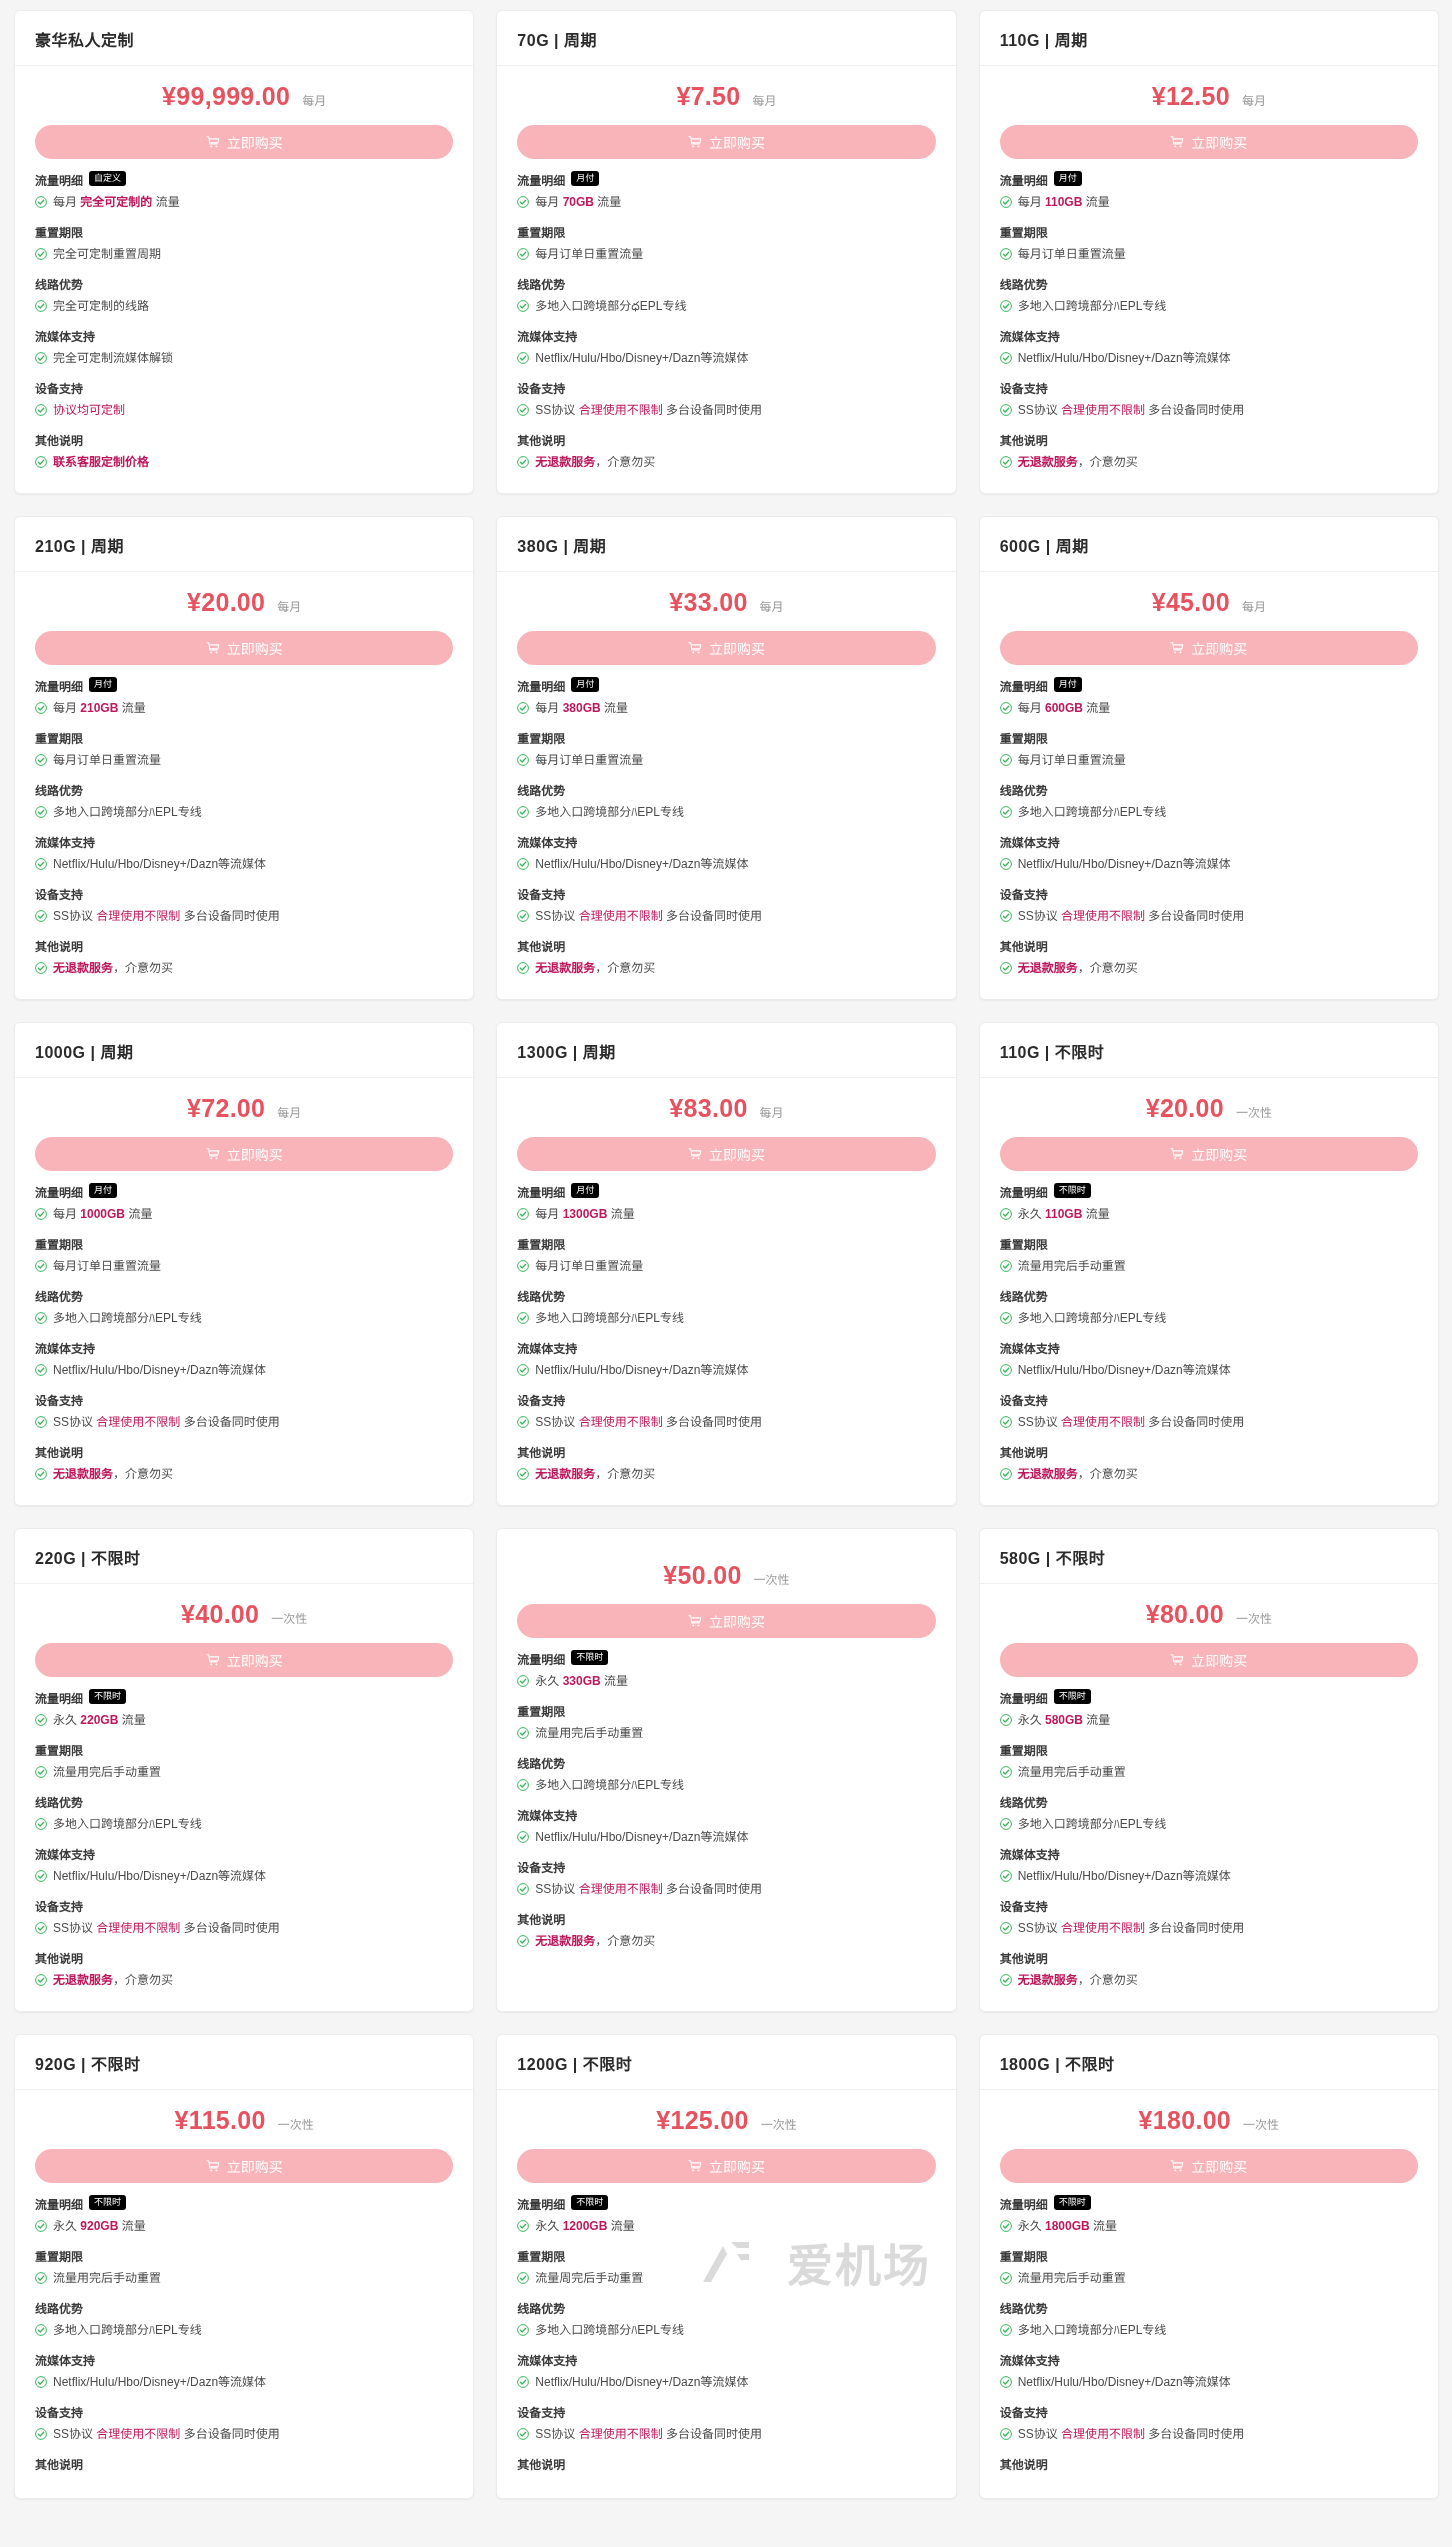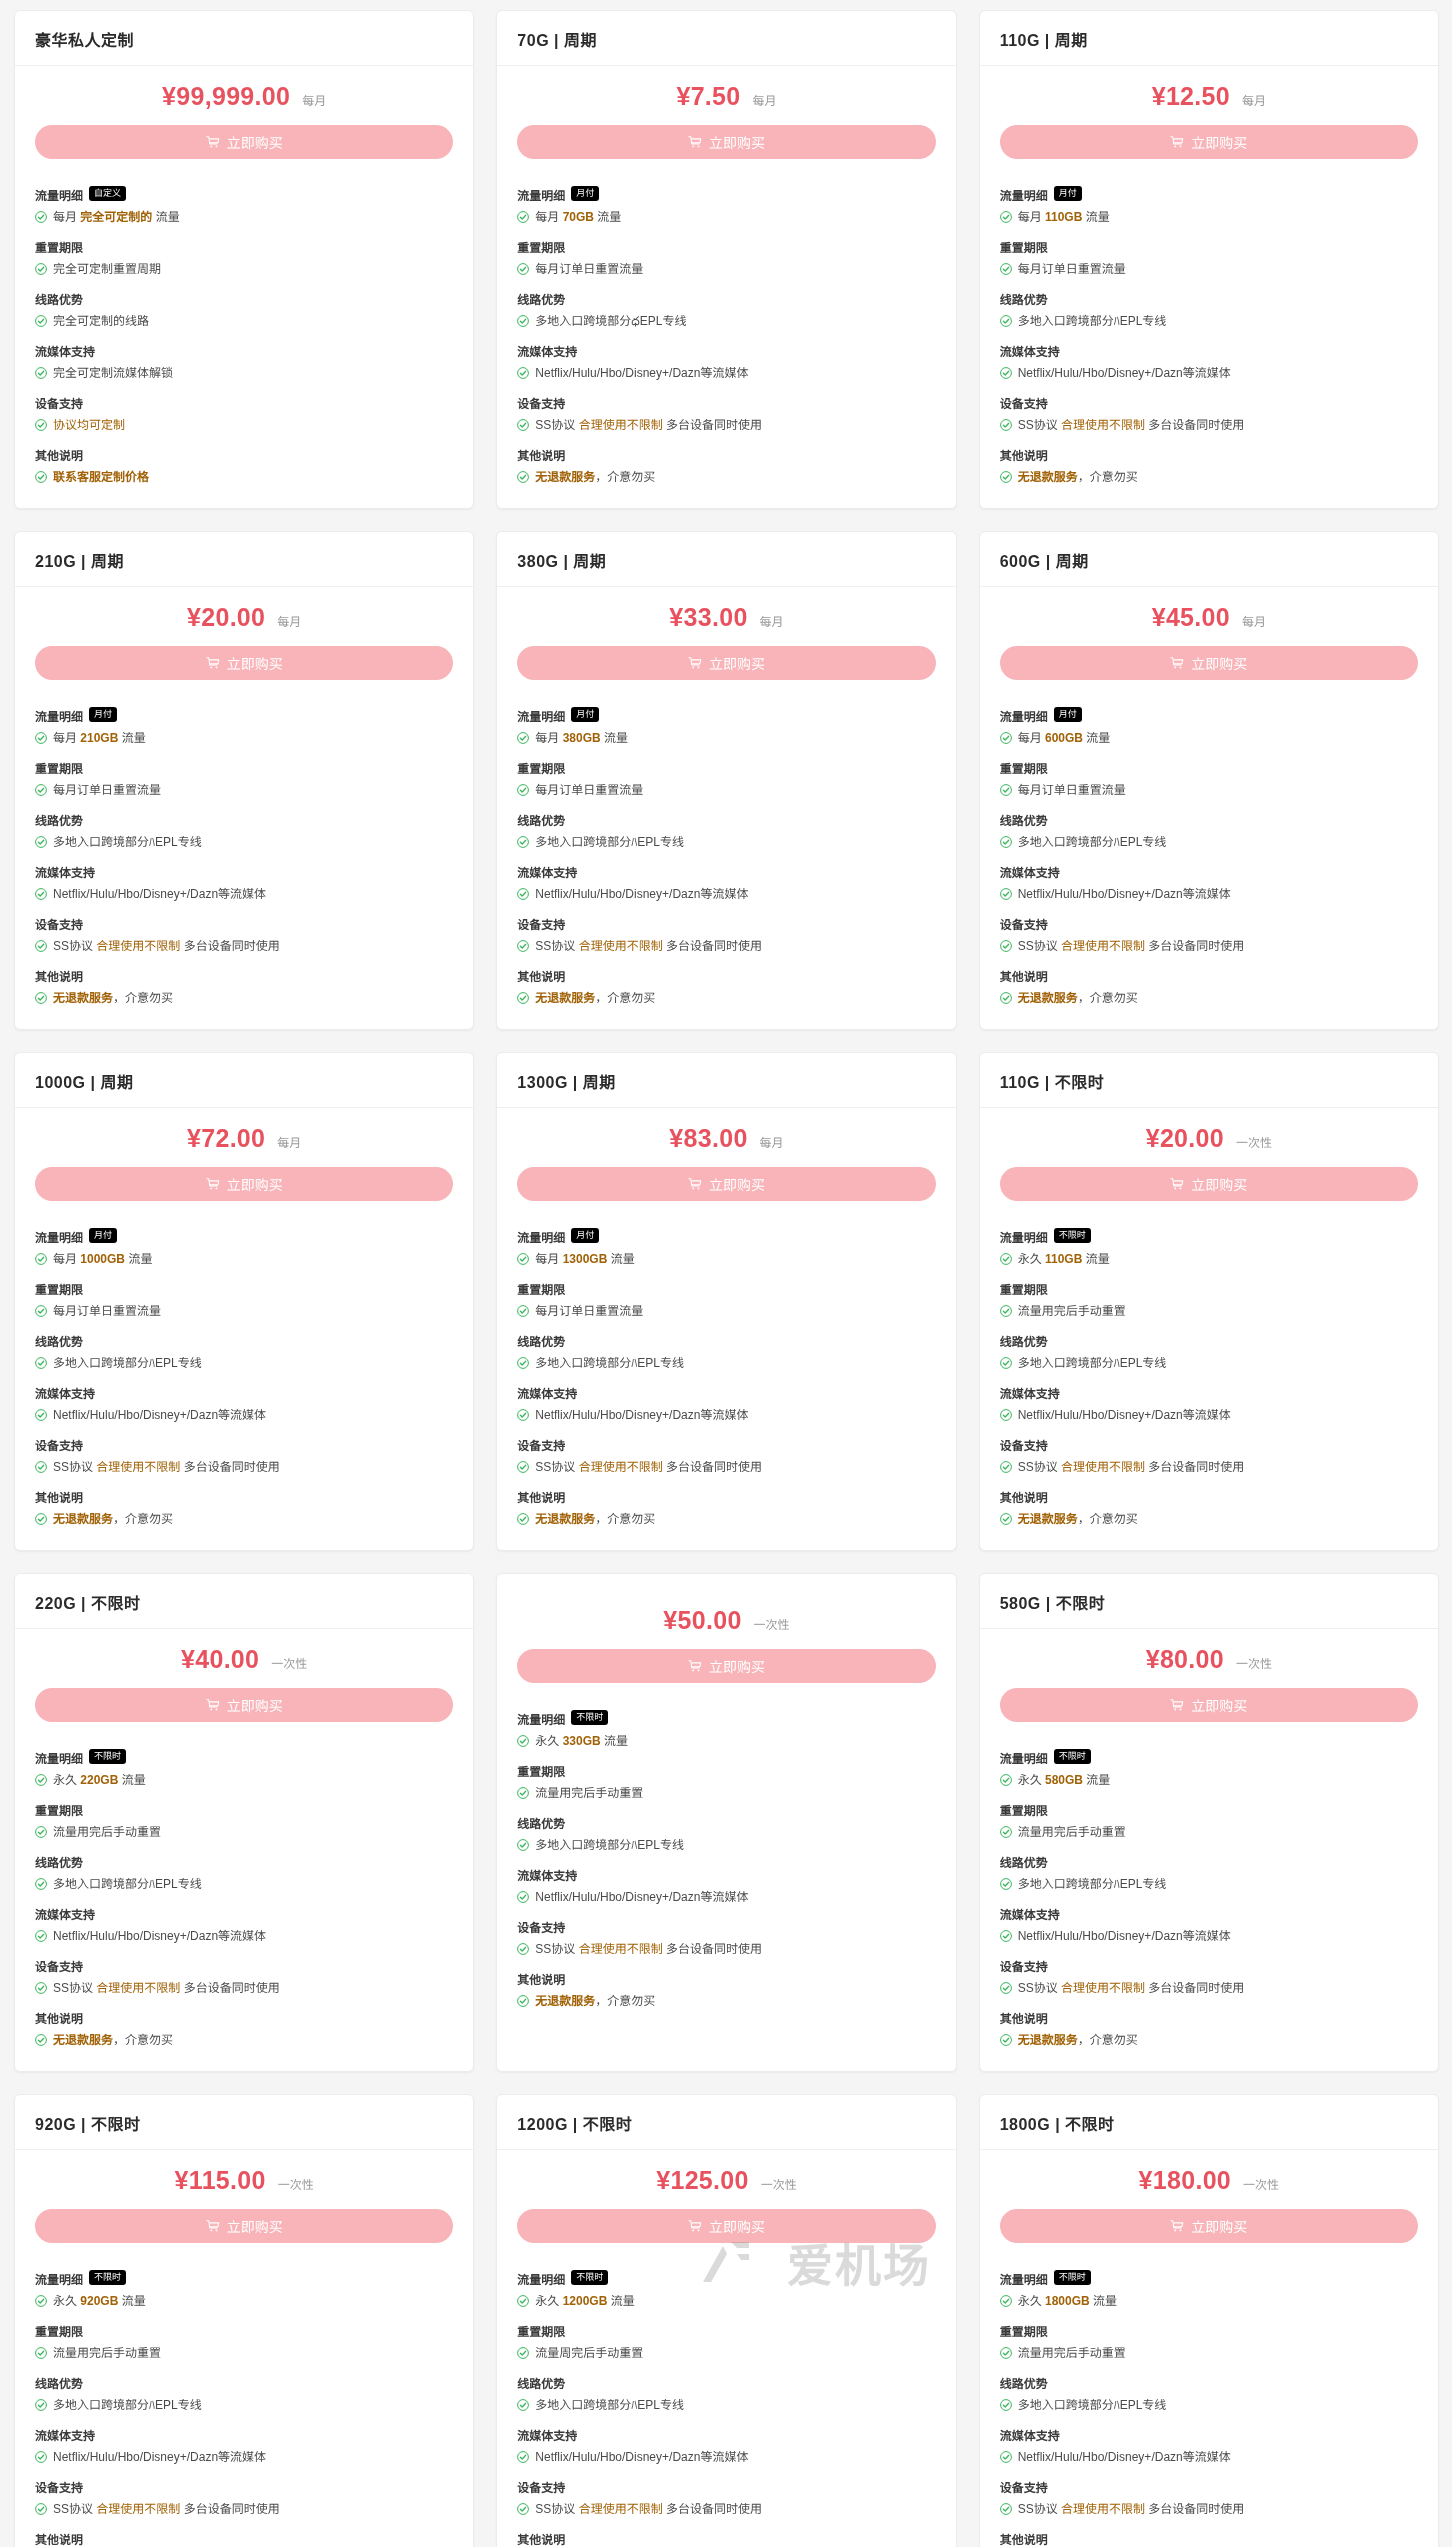--- a/index.html
+++ b/index.html
@@ -67,21 +67,21 @@
     gap: 7px;
     background: #f8b4b8;
     color: #ffffff;
     border: none;
     border-radius: 17px;
     height: 34px;
     width: 100%;
     font-size: 14px;
     cursor: pointer;
     font-family: inherit;
-    margin-bottom: 17px;
+    margin-bottom: 2px;
   }
   .buy-btn .cart-icon svg { display: block; }
   .section { margin-top: 10px; }
   .section:first-of-type { margin-top: 0; }
   .section-head {
     display: flex;
     align-items: center;
     gap: 6px;
     font-size: 12px;
     font-weight: bold;
@@ -107,21 +107,21 @@
     color: #4a4a4a;
     line-height: 17px;
     margin-bottom: 2px;
   }
   .check {
     flex: 0 0 auto;
     width: 12px; height: 12px;
     margin-top: 2px;
   }
   .check svg { display: block; }
-  .hl { color: #a16207; }
+  .hl { color: #be185d; }
   .bold { font-weight: bold; }
   .watermark {
     position: absolute;
     left: 697px;
     top: 2229px;
     display: flex;
     align-items: center;
     gap: 32px;
     opacity: 0.32;
     pointer-events: none;

